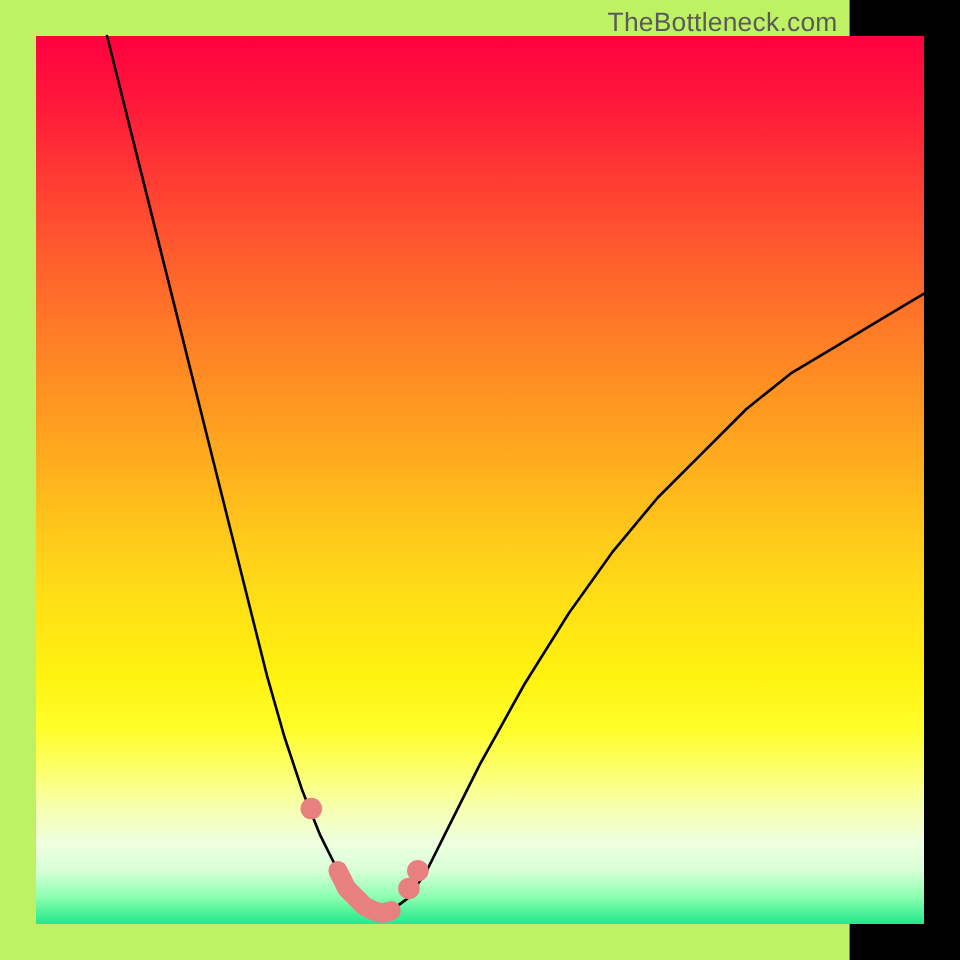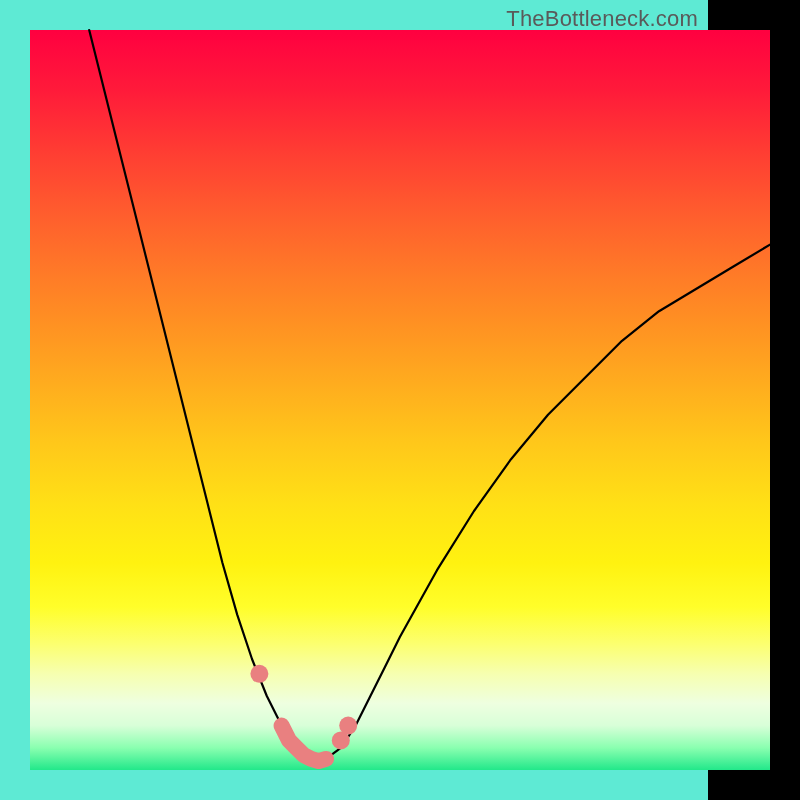--- a/index.html
+++ b/index.html
@@ -1,21 +1,21 @@
 <!DOCTYPE html>
 <html><head>
 <meta charset="utf-8">
 <style>
   * { margin: 0; padding: 0; box-sizing: border-box; }
   html, body { width: 800px; height: 800px; overflow: hidden; background: #000; }
   .frame {
     position: relative;
     width: 708px;
     height: 800px;
-    background: #5eead4;
+    background: #bef264;
   }
   .plot-area {
     position: absolute;
     left: 30px;
     top: 30px;
     width: 740px;
     height: 740px;
     background: linear-gradient(to bottom,
       #ff0040 0%,
       #ff1a3a 8%,

